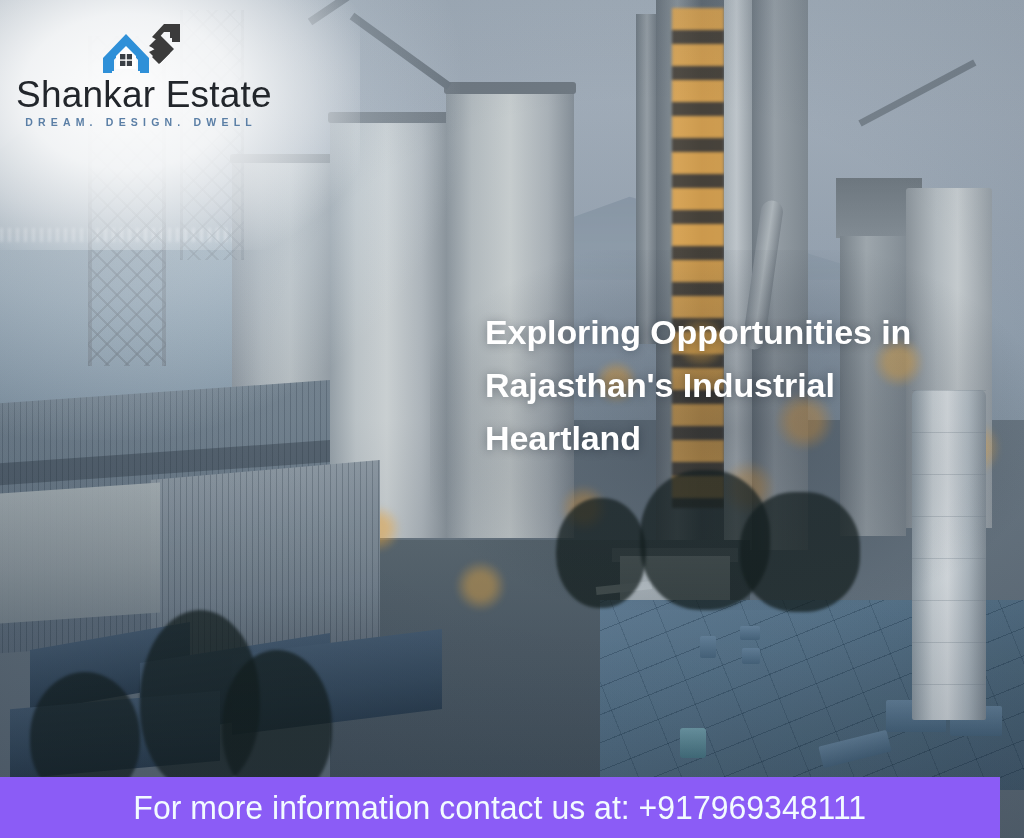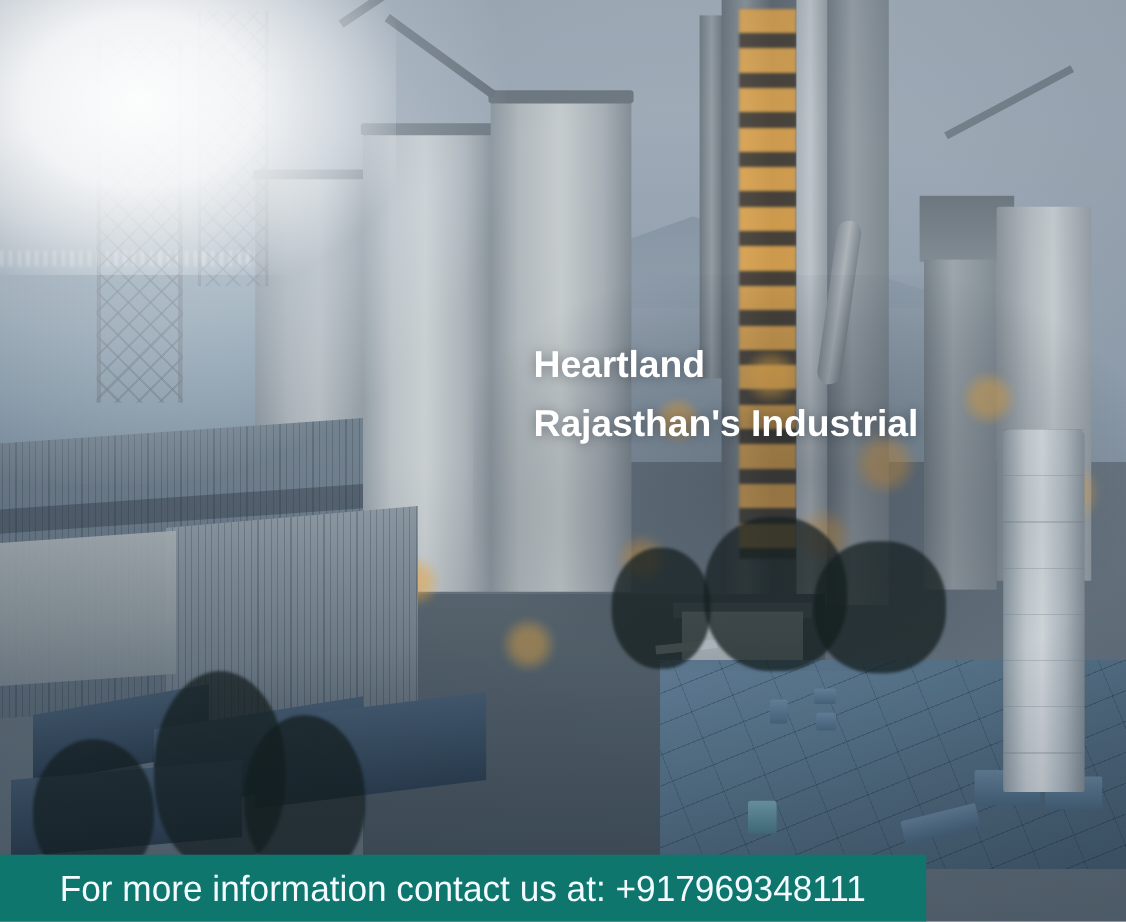--- a/index.html
+++ b/index.html
@@ -419,23 +419,23 @@
     line-height: 53px;
     letter-spacing: -0.1px;
     text-shadow: 0 1px 10px rgba(10,18,28,.34);
   }
 
   
   .footer-bar {
     position: absolute;
     left: 0;
     top: 777px;
-    width: 842px;
+    width: 1000px;
     height: 61px;
-    background: #0f766e;
+    background: #8b5cf6;
     display: flex;
     align-items: center;
     justify-content: center;
   }
   .footer-text {
     color: #f2fbff;
     font-size: 33px;
     font-weight: 400;
     letter-spacing: 0px;
     white-space: nowrap;
@@ -517,23 +517,49 @@
     <div class="tree tree-2"></div>
     <div class="tree tree-3"></div>
 
     <div class="haze"></div>
     <div class="tint-right"></div>
     <div class="grade"></div>
   </div>
 
   <div class="logo-glow"></div>
 
+  <div class="logo-block">
+    <div class="logo-mark">
+      <svg viewBox="0 0 96 72" width="96" height="72" xmlns="http://www.w3.org/2000/svg">
+
+        <g>
+          <path d="M9 46 L32 22 L55 46 L55 61 L46 61 L46 50 L32 35 L18 50 L18 61 L9 61 Z" fill="#2f90d8"></path>
+          <path d="M14 44 L32 26 L50 44 L50 59 L44 59 L44 47 L32 34 L20 47 L20 59 L14 59 Z" fill="#2f90d8"></path>
+
+          <path d="M22 44 L32 34 L42 44 L42 57 L22 57 Z" fill="#ffffff"></path>
+          <rect x="26" y="42" width="12" height="12" fill="#3a3f45"></rect>
+          <rect x="31.4" y="42" width="1.4" height="12" fill="#ffffff"></rect>
+          <rect x="26" y="47.4" width="12" height="1.4" fill="#ffffff"></rect>
+        </g>
+
+        <g>
+          <path d="M58 25 L70 12 L84 12 L84 26 L76 26 L76 20 L70 20 L63 28 Z" fill="#3b3b3b"></path>
+          <path d="M63 28 L76 41 L65 52 L58 45 L63 40 L58 35 Z" fill="#3b3b3b"></path>
+          <path d="M70 12 L86 12 L86 30 L78 30 L78 20 L70 20 Z" fill="#3b3b3b"></path>
+          <path d="M55 34 L66 23 L80 37 L66 51 L55 40 L61 37 Z" fill="#3b3b3b"></path>
+        </g>
+      </svg>
+    </div>
+    <div class="brand-name">Shankar Estate</div>
+    <div class="brand-tagline">DREAM. DESIGN. DWELL</div>
+  </div>
 
   <div class="headline">
+    <div>Exploring Opportunities in</div>
+    <div>Rajasthan's Industrial</div>
     <div>Heartland</div>
-    <div>Rajasthan's Industrial</div>
   </div>
 
   <div class="footer-bar">
     <div class="footer-text">For more information contact us at: +917969348111</div>
   </div>
 
 </div>
 
 </body></html>

